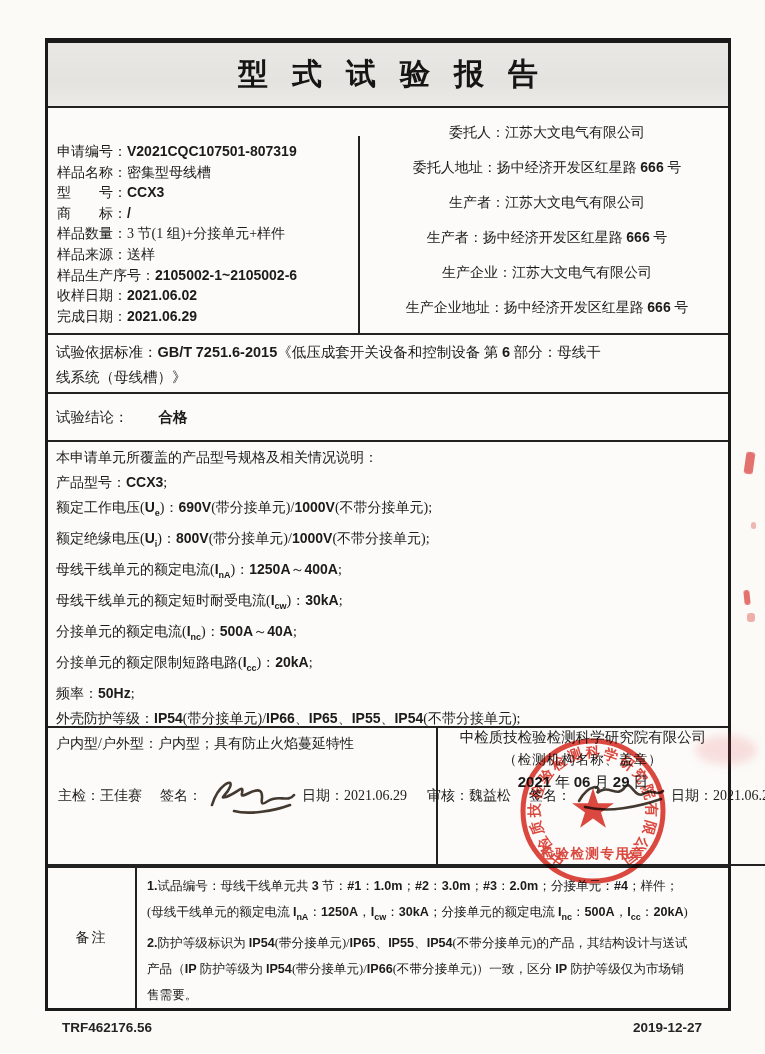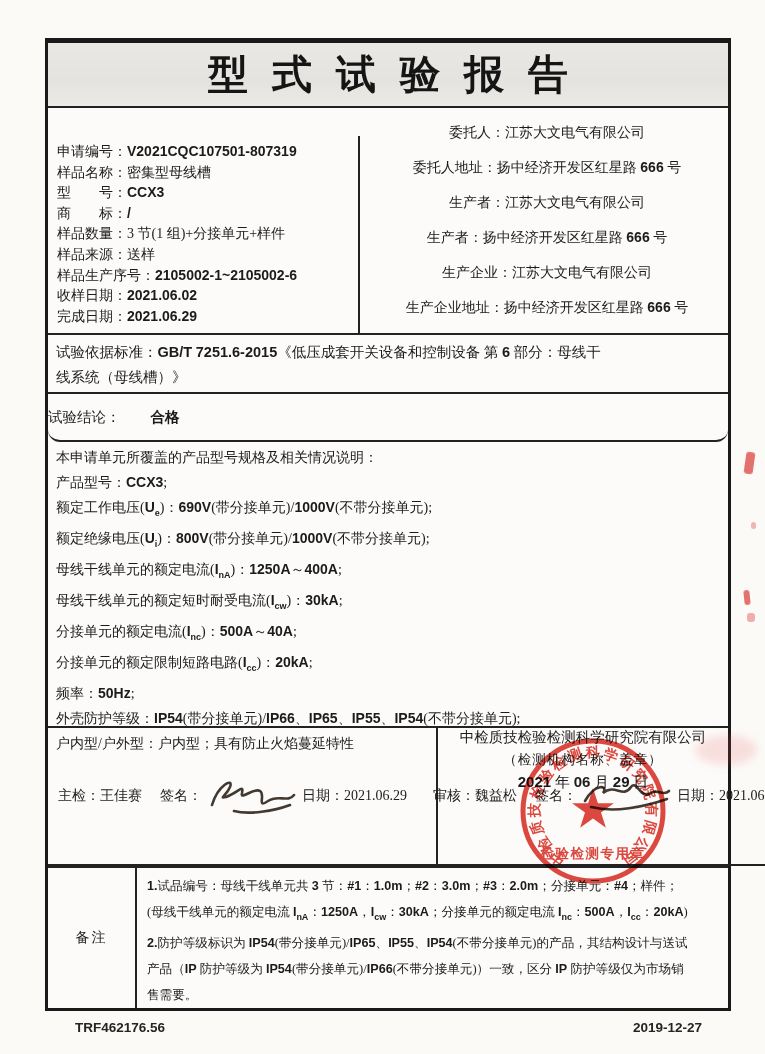--- a/index.html
+++ b/index.html
@@ -14,57 +14,57 @@
        font-family:"Liberation Sans",sans-serif;font-weight:700;font-size:13.5px;color:#222;}
   .hdr .right{display:flex;gap:22px;}
   
   .doc{position:absolute;left:45px;top:38px;width:686px;height:973px;
        border:3px solid #1a1a1a;border-top-width:5px;box-sizing:border-box;
        display:flex;flex-direction:column;background:#fcfbf9;}
   .row{border-bottom:2px solid #222;box-sizing:border-box;}
   .row:last-child{border-bottom:none;}
   .title-row{height:68px;display:flex;align-items:center;justify-content:center;
        background:linear-gradient(180deg,#e9e8e4 0%,#e4e3df 60%,#eceae6 100%);}
-  .title-row h1{margin:0;font-size:40px;font-weight:700;letter-spacing:24px;padding-left:24px;color:#151515;}
+  .title-row h1{margin:0;font-size:30px;font-weight:700;letter-spacing:24px;padding-left:24px;color:#151515;}
   .info-row{height:240px;display:flex;}
   .info-left{width:312px;border-right:2px solid #222;box-sizing:border-box;
        display:flex;flex-direction:column;justify-content:space-around;padding:6px 4px 6px 9px;margin-top:28px;}
   .info-right{flex:1;display:flex;flex-direction:column;justify-content:space-around;padding:8px 4px 8px 10px;align-items:center;}
   .kv{font-size:14px;white-space:nowrap;}
   .kv .v{font-family:"Liberation Sans",sans-serif;font-weight:700;}
   .std-row{height:62px;padding:5px 6px 0 8px;font-size:14.5px;line-height:26px;}
-  .concl-row{height:50px;display:flex;align-items:center;font-size:14.5px;border-radius:12px;}
+  .concl-row{height:50px;display:flex;align-items:center;padding-left:8px;font-size:14.5px;}
   .concl-row .v{margin-left:30px;font-weight:700;}
   .specs-row{height:286px;padding:3px 8px 0 8px;}
   .spec-line{font-size:14px;line-height:25.1px;white-space:nowrap;}
   b{font-family:"Liberation Sans",sans-serif;font-weight:700;}
   sub{font-size:9px;}
   .sig-org-row{height:148px;display:flex;}
   .sig-col{width:390px;border-right:2px solid #222;box-sizing:border-box;display:flex;flex-direction:row;}
   .sig-row{flex:1;border-bottom:2px solid #222;display:flex;align-items:center;padding:0 4px 0 10px;font-size:14px;}
   .sig-row:last-child{border-bottom:none;align-items:flex-end;}
   .sig-row .role{white-space:nowrap;}
   .sig-row .slabel{margin-left:18px;white-space:nowrap;}
   .sig-ink{margin:0 2px;flex:0 0 auto;}
   .sig-ink path{stroke:#33281f;stroke-width:2.6;fill:none;stroke-linecap:round;opacity:.92;}
-  .sig-row .dgroup{margin-left:auto;margin-right:12px;white-space:nowrap;}
+  .sig-row .dgroup{margin-left:auto;margin-right:6px;white-space:nowrap;}
   .org-col{flex:1;position:relative;display:flex;flex-direction:column;align-items:center;gap:4px;}
   .org-company{font-size:14.5px;white-space:nowrap;}
   .org-sub{font-size:13.5px;letter-spacing:1px;}
   .org-date{font-size:15px;}
   .seal{position:absolute;left:80px;top:8px;mix-blend-mode:multiply;opacity:.88;}
   .seal .ring{fill:none;stroke:#d93025;stroke-width:5;}
   .seal text{fill:#d93025;font-family:"Liberation Serif",serif;font-weight:700;}
   .seal polygon{fill:#d93025;}
   .remark-row{flex:1;display:flex;}
   .remark-label{width:89px;border-right:2px solid #222;box-sizing:border-box;
        display:flex;align-items:center;justify-content:center;font-size:14px;letter-spacing:2px;}
   .remark-body{flex:1;padding:5px 8px 0 10px;}
   .remark-line{font-size:12.6px;line-height:26px;white-space:nowrap;}
-  .ftr{position:absolute;top:1020px;left:75px;right:63px;display:flex;justify-content:space-between;
+  .ftr{position:absolute;top:1020px;left:62px;right:63px;display:flex;justify-content:space-between;
        font-family:"Liberation Sans",sans-serif;font-weight:700;font-size:13.5px;color:#242424;}
   
   .edge-mark{position:absolute;background:rgba(214,40,35,.65);border-radius:3px;filter:blur(.6px);}
   .smudge{position:absolute;background:rgba(228,80,80,.16);border-radius:50%;filter:blur(4px);}
 </style>
 </head>
 <body>
 
 <div class="page">
 

